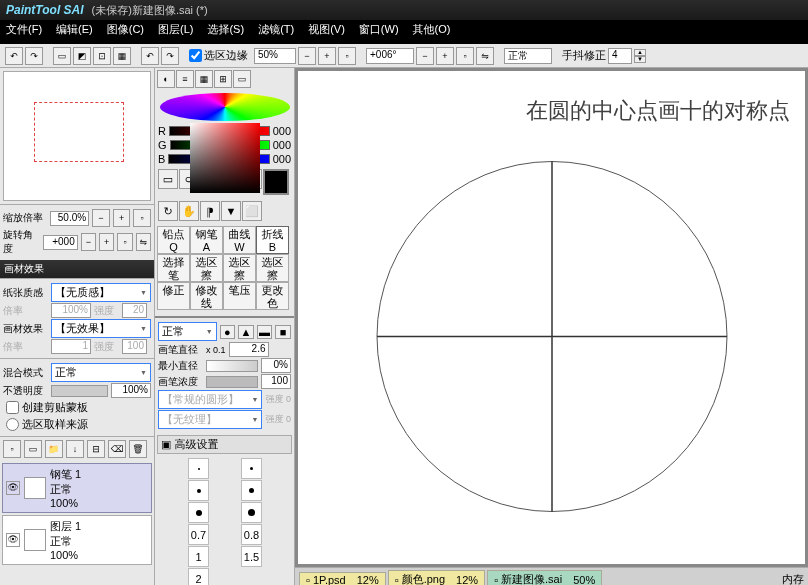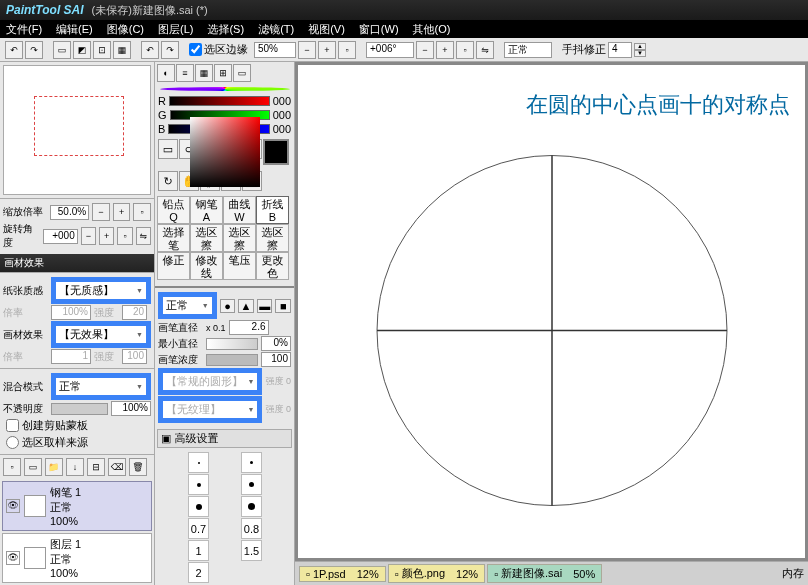--- a/index.html
+++ b/index.html
@@ -1,36 +1,36 @@
 <!DOCTYPE html>
 <html><head>
 <meta charset="utf-8">
 <style>
 * { box-sizing: border-box; margin: 0; padding: 0; font-family: "SimSun", Arial, sans-serif; font-size: 11px; }
 body { width: 808px; height: 585px; background: #e8e8e8; overflow: hidden; position: relative; }
 .titlebar { background: linear-gradient(#2a2a2a, #1a1a1a); color: #fff; padding: 3px 6px; height: 20px; display: flex; align-items: center; }
 .titlebar .logo { color: #7fdfff; font-style: italic; font-weight: bold; margin-right: 8px; font-size: 12px; }
 .titlebar .title { color: #ccc; font-size: 11px; }
-.menubar { background: #000; color: #fff; padding: 2px 6px; height: 18px; display: flex; gap: 14px; font-size: 11px; }
+.menubar { background: #000; color: #fff; padding: 2px 6px; height: 24px; display: flex; gap: 14px; font-size: 11px; }
 .menubar span { cursor: pointer; }
 .toolbar { background: #e8e8e8; border-bottom: 1px solid #aaa; padding: 3px 5px; height: 24px; display: flex; align-items: center; gap: 2px; }
 .tbtn { width: 18px; height: 18px; background: #f0f0f0; border: 1px solid #999; display: inline-block; text-align: center; line-height: 16px; font-size: 9px; cursor: pointer; }
 .tinput { height: 16px; border: 1px solid #999; background: #fff; padding: 0 3px; font-size: 10px; }
 .workspace { display: flex; height: calc(100% - 62px); }
 .leftcol { width: 155px; background: #e8e8e8; border-right: 1px solid #aaa; display: flex; flex-direction: column; overflow: hidden; }
 .midcol { width: 140px; background: #e8e8e8; border-right: 1px solid #aaa; display: flex; flex-direction: column; overflow: hidden; }
 .canvascol { flex: 1; display: flex; flex-direction: column; background: #888; }
 .navigator { background: #fff; border: 1px solid #aaa; margin: 3px; height: 130px; position: relative; }
 .nav-rect { position: absolute; left: 30px; top: 30px; width: 90px; height: 60px; border: 1px dashed #d44; }
 .panel { border-top: 1px solid #aaa; padding: 3px; }
 .row { display: flex; align-items: center; gap: 3px; margin: 1px 0; font-size: 10px; }
 .row label { width: 45px; font-size: 10px; }
 .numbox { width: 40px; height: 15px; border: 1px solid #999; background: #fff; text-align: right; padding: 0 2px; font-size: 10px; }
 .panel-header { background: linear-gradient(#333, #222); color: #fff; padding: 2px 4px; font-size: 10px; }
-.dropdown { border: 5px solid #3b82f6; background: #fff; padding: 1px 3px; font-size: 10px; display: flex; justify-content: space-between; align-items: center; }
+.dropdown { border: 1px solid #3b82f6; background: #fff; padding: 1px 3px; font-size: 10px; display: flex; justify-content: space-between; align-items: center; }
 .dropdown::after { content: "▼"; font-size: 7px; color: #666; }
 .slider-bar { flex: 1; height: 12px; background: linear-gradient(to right, #fff, #ccc); border: 1px solid #999; }
 .layers { flex: 1; overflow: auto; }
 .layer-item { display: flex; align-items: center; gap: 4px; padding: 3px; border: 1px solid #aaa; margin: 2px; background: #fff; }
 .layer-item.selected { background: #d8d8f0; border-color: #88a; }
 .layer-thumb { width: 22px; height: 22px; background: #fff; border: 1px solid #999; }
 .layer-eye { width: 14px; height: 14px; border: 1px solid #999; text-align: center; font-size: 9px; }
 .colorwheel { width: 130px; height: 130px; margin: 3px auto; position: relative; }
 .hue-ring { width: 100%; height: 100%; border-radius: 50%; background: conic-gradient(red, yellow, lime, cyan, blue, magenta, red); position: relative; }
 .hue-ring::after { content: ""; position: absolute; inset: 15px; background: #e8e8e8; border-radius: 50%; }
@@ -39,21 +39,21 @@
 .rgb-bar { flex: 1; height: 10px; border: 1px solid #666; }
 .rgb-r { background: linear-gradient(to right, #000, red); }
 .rgb-g { background: linear-gradient(to right, #000, lime); }
 .rgb-b { background: linear-gradient(to right, #000, blue); }
 .toolgrid { display: flex; flex-wrap: wrap; gap: 1px; padding: 3px; }
 .toolbtn { width: 20px; height: 20px; border: 1px solid #999; background: #f0f0f0; display: flex; align-items: center; justify-content: center; font-size: 11px; cursor: pointer; }
 .tool-labels { display: flex; flex-wrap: wrap; padding: 2px; gap: 0; }
 .tlab { width: 33px; height: 28px; border: 1px solid #aaa; background: #f4f4f4; font-size: 9px; text-align: center; padding: 1px; line-height: 1.1; overflow: hidden; }
 .tlab.sel { background: #fff; border-color: #666; }
 .canvas-area { flex: 1; background: #fff; margin: 2px; position: relative; overflow: hidden; border: 1px solid #888; }
-.annotation { position: absolute; top: 25px; right: 15px; color: #0369a1; font-size: 22px; font-family: Liberation Mono, monospace; }
+.annotation { position: absolute; top: 25px; right: 15px; color: #404040; font-size: 22px; font-family: Liberation Mono, monospace; }
 .circle-cross { position: absolute; left: 50%; top:50%; transform: translate(-50%,-45%); }
 .doc-tabs { background: #d0d0d0; border-top: 1px solid #aaa; padding: 2px 4px; display: flex; gap: 2px; align-items: center; font-size: 10px; }
 .doc-tab { background: #f0e8a0; border: 1px solid #aa9; padding: 1px 6px; display: flex; align-items: center; gap: 3px; }
 .doc-tab.active { background: #a8d8c0; }
 .brush-sizes { display: flex; flex-wrap: wrap; gap: 1px; padding: 2px; }
 .bsize { width: 21px; height: 21px; border: 1px solid #bbb; background: #fff; display: flex; align-items: center; justify-content: center; font-size: 8px; position:relative;margin-left:31px; }
 .bsize .dot { width: var(--s); height: var(--s); background: #000; border-radius: 50%; }
 .checkbox-row { display: flex; align-items: center; gap: 3px; padding: 1px 3px; font-size: 10px; }
 .swatch { width: 26px; height: 26px; background: #000; border: 2px solid #888; }
 .spin { width: 12px; display: inline-flex; flex-direction: column; }

